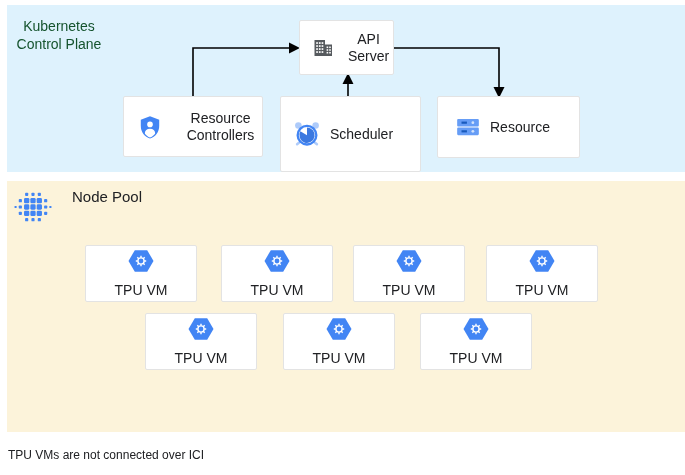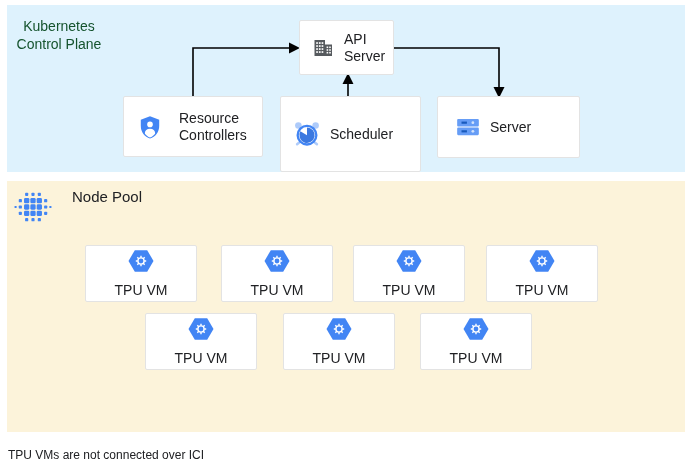--- a/index.html
+++ b/index.html
@@ -11,21 +11,21 @@
   #cp-panel{left:7px;top:5px;width:678px;height:167px;background:#def2fd;}
   #np-panel{left:7px;top:181px;width:678px;height:251px;background:#fcf3da;}
   #cp-label{
     position:absolute;left:10px;top:17px;width:98px;z-index:2;
     font-size:14px;line-height:18px;text-align:center;color:#14532d;
   }
   #arrows{position:absolute;left:0;top:0;width:685px;height:475px;z-index:1;pointer-events:none;}
   .node{
     position:absolute;z-index:2;background:#ffffff;border:1px solid #e3e3e3;
     border-radius:2px;display:flex;align-items:center;
-    font-size:14px;line-height:17px;color:#202124;box-sizing:border-box;
+    font-size:14px;line-height:17px;color:#202124;box-sizing:border-box;text-align:center;
   }
   .node .ic{flex:0 0 auto;display:flex;align-items:center;}
   #node-api{left:299px;top:20px;width:95px;height:55px;padding-left:11px;gap:9px;}
   #node-api .lbl{width:50px;}
   #node-rc{left:123px;top:96px;width:140px;height:61px;padding-left:13px;gap:16px;}
   #node-rc .lbl{width:84px;}
   #node-sched{left:280px;top:96px;width:141px;height:76px;padding-left:12px;gap:9px;}
   #node-storage{left:437px;top:96px;width:143px;height:62px;padding-left:17px;gap:9px;}
   .tpu{width:112px;height:57px;justify-content:center;gap:9px;flex-direction:column;}
   #np-header{
@@ -118,21 +118,21 @@
     <span class="ic">
       <svg width="26" height="26" viewBox="0 0 24 24">
         <rect x="2" y="4.5" width="20" height="7" rx="1" fill="#669df6"></rect>
         <rect x="2" y="12.5" width="20" height="7" rx="1" fill="#669df6"></rect>
         <rect x="6" y="7" width="5" height="2" fill="#185abc"></rect>
         <rect x="6" y="15" width="5" height="2" fill="#185abc"></rect>
         <circle cx="16.5" cy="8" r="1.3" fill="#d2e3fc"></circle>
         <circle cx="16.5" cy="16" r="1.3" fill="#d2e3fc"></circle>
       </svg>
     </span>
-    <span class="lbl">Server</span>
+    <span class="lbl">Resource</span>
   </div>
 
   <div id="np-header">
     <span class="ic">
       <svg width="38" height="38" viewBox="0 0 36 36">
         <g fill="#4285f4">
           <rect x="9.5" y="9.5" width="5" height="5" rx="1.2"></rect>
             <rect x="15.5" y="9.5" width="5" height="5" rx="1.2"></rect>
             <rect x="21.5" y="9.5" width="5" height="5" rx="1.2"></rect>
           <rect x="9.5" y="15.5" width="5" height="5" rx="1.2"></rect>

